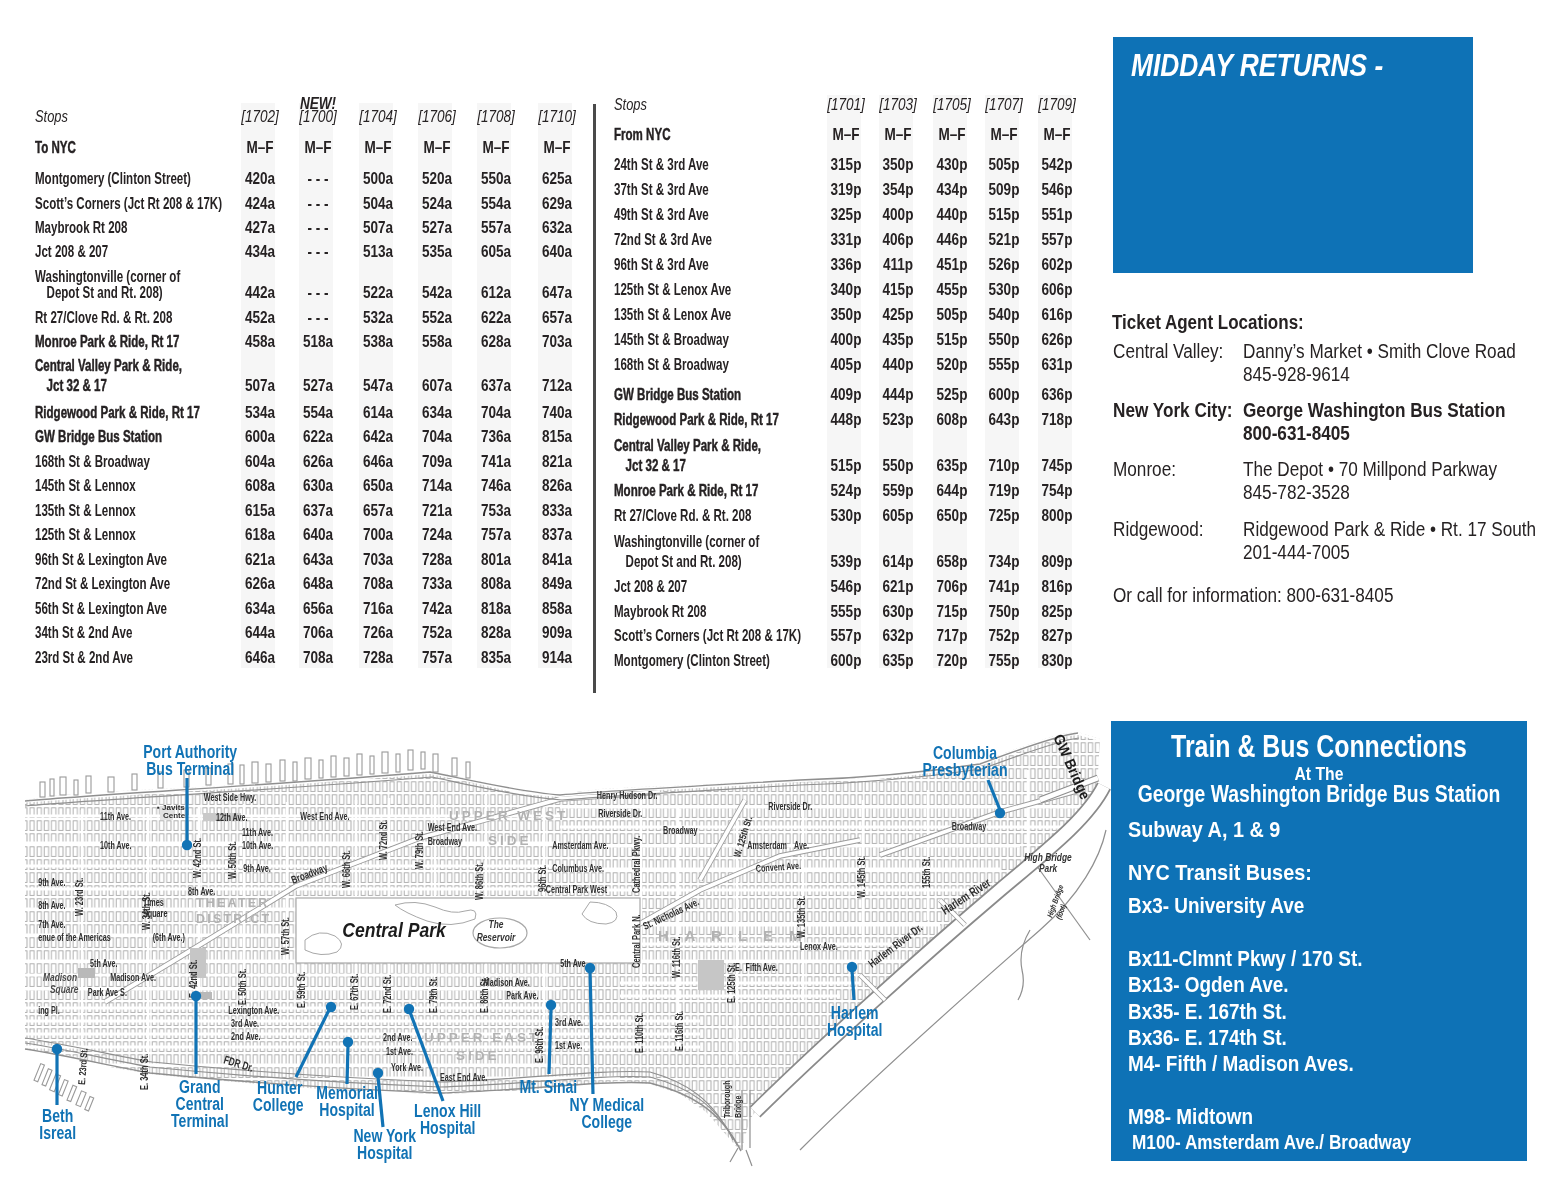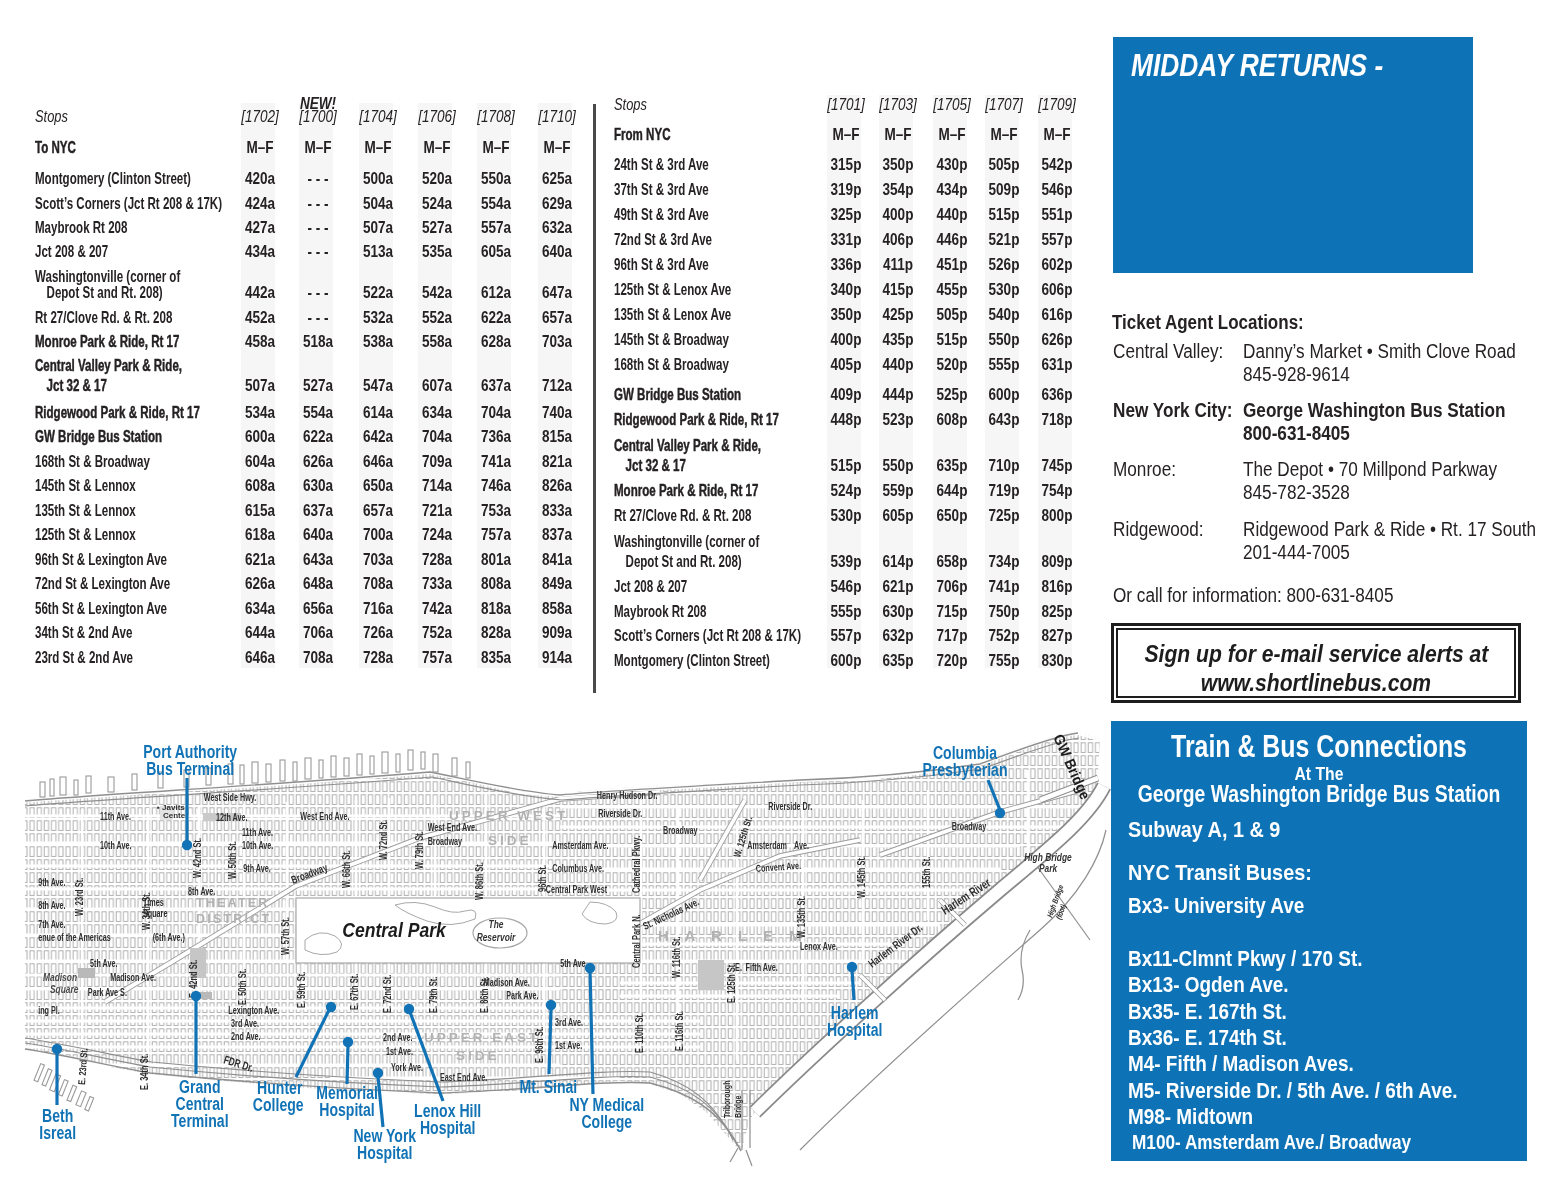--- a/index.html
+++ b/index.html
@@ -322,40 +322,32 @@
     <div class="abs" style="left:1113px;top:399px;font-size:19.5px;font-weight:bold;"><span class="cx" style="transform:scaleX(.88);">New York City:</span></div>
     <div class="abs" style="left:1243px;top:399px;font-size:19.5px;font-weight:bold;"><span class="cx" style="transform:scaleX(.88);">George Washington Bus Station</span></div>
     <div class="abs" style="left:1243px;top:422px;font-size:19.5px;font-weight:bold;"><span class="cx" style="transform:scaleX(.88);">800-631-8405</span></div>
     <div class="abs" style="left:1113px;top:458px;font-size:19.5px;"><span class="cx" style="transform:scaleX(.88);">Monroe:</span></div>
     <div class="abs" style="left:1243px;top:458px;font-size:19.5px;"><span class="cx" style="transform:scaleX(.88);">The Depot • 70 Millpond Parkway</span></div>
     <div class="abs" style="left:1243px;top:481px;font-size:19.5px;"><span class="cx" style="transform:scaleX(.88);">845-782-3528</span></div>
     <div class="abs" style="left:1113px;top:518px;font-size:19.5px;"><span class="cx" style="transform:scaleX(.88);">Ridgewood:</span></div>
     <div class="abs" style="left:1243px;top:518px;font-size:19.5px;"><span class="cx" style="transform:scaleX(.88);">Ridgewood Park &amp; Ride • Rt. 17 South</span></div>
     <div class="abs" style="left:1243px;top:541px;font-size:19.5px;"><span class="cx" style="transform:scaleX(.88);">201-444-7005</span></div>
     <div class="abs" style="left:1113px;top:584px;font-size:19.5px;"><span class="cx" style="transform:scaleX(.88);">Or call for information: 800-631-8405</span></div>
-<div style="position:absolute;left:1111px;top:623px;width:404px;height:74px;border:3.5px solid #1d1d1d;">
-<div style="position:absolute;left:2px;top:2px;right:2px;bottom:2px;border:2px solid #1d1d1d;text-align:center;">
-<div class="itb" style="font-size:24px;margin-top:9px;line-height:29px;color:#1d1d1d;">
-<span class="cx" style="transform:scaleX(.88);transform-origin:50% 50%;">Sign up for e-mail service alerts at</span><br>
-<span class="cx" style="transform:scaleX(.88);transform-origin:50% 50%;">www.shortlinebus.com</span></div>
-</div>
-    </div>
 <div class="blue" style="left:1111px;top:721px;width:416px;height:440px;font-weight:bold;">
       <div class="abs" style="left:208px;top:7px;font-size:31.5px;transform:translateX(-50%) scaleX(.79);">Train &amp; Bus Connections</div>
       <div class="abs" style="left:208px;top:43px;font-size:17.5px;transform:translateX(-50%) scaleX(.9);">At The</div>
       <div class="abs" style="left:208px;top:59px;font-size:24.5px;transform:translateX(-50%) scaleX(.79);">George Washington Bridge Bus Station</div>
       <div class="abs" style="left:17px;top:96px;font-size:22.5px;"><span class="cx" style="transform:scaleX(.88);">Subway A, 1 &amp; 9</span></div>
       <div class="abs" style="left:17px;top:139px;font-size:22.5px;"><span class="cx" style="transform:scaleX(.88);">NYC Transit Buses:</span></div>
       <div class="abs" style="left:17px;top:172px;font-size:22px;"><span class="cx" style="transform:scaleX(.86);">Bx3- University Ave</span></div>
       <div class="abs" style="left:17px;top:225px;font-size:22px;"><span class="cx" style="transform:scaleX(.86);">Bx11-Clmnt Pkwy / 170 St.</span></div>
       <div class="abs" style="left:17px;top:251px;font-size:22px;"><span class="cx" style="transform:scaleX(.86);">Bx13- Ogden Ave.</span></div>
       <div class="abs" style="left:17px;top:278px;font-size:22px;"><span class="cx" style="transform:scaleX(.86);">Bx35- E. 167th St.</span></div>
       <div class="abs" style="left:17px;top:304px;font-size:22px;"><span class="cx" style="transform:scaleX(.86);">Bx36- E. 174th St.</span></div>
       <div class="abs" style="left:17px;top:330px;font-size:22px;"><span class="cx" style="transform:scaleX(.86);">M4- Fifth / Madison Aves.</span></div>
-      <div class="abs" style="left:17px;top:357px;font-size:22px;"><span class="cx" style="transform:scaleX(.86);">M5- Riverside Dr. / 5th Ave. / 6th Ave.</span></div>
       <div class="abs" style="left:17px;top:383px;font-size:22px;"><span class="cx" style="transform:scaleX(.86);">M98- Midtown</span></div>
       <div class="abs" style="left:21px;top:410px;font-size:20px;"><span class="cx" style="transform:scaleX(.86);">M100- Amsterdam Ave./ Broadway</span></div>
     </div>
 <svg style="position:absolute;left:0;top:0;" width="1560" height="1200" viewBox="0 0 1560 1200" font-family="Liberation Sans,sans-serif">
       <defs>
 <pattern id="blk" width="7.2" height="13" patternUnits="userSpaceOnUse">
   <rect x="1.1" y="1.8" width="4.3" height="9.6" fill="#fff" stroke="#a9a9a9" stroke-width="0.9"></rect>
 </pattern>
 <clipPath id="isl">
           <path d="M25,800 L60,795 120,791 200,787 260,784 300,782 360,777 430,771 470,779 520,791 560,794 600,789 640,787 700,785 760,781 800,779 830,781 870,777 900,774 940,769 980,763 1010,751 1030,744 1060,734 1078,732 1100,739 1097,790 1080,819 1060,844 1040,861 1020,879 1000,899 980,914 950,939 920,964 890,989 860,1014 830,1039 800,1064 780,1084 765,1099 750,1119 741,1152 728,1137 706,1112 680,1094 650,1084 620,1081 560,1087 500,1092 440,1094 380,1092 320,1089 260,1084 200,1079 150,1074 110,1067 75,1057 40,1051 25,1049 Z"></path>

